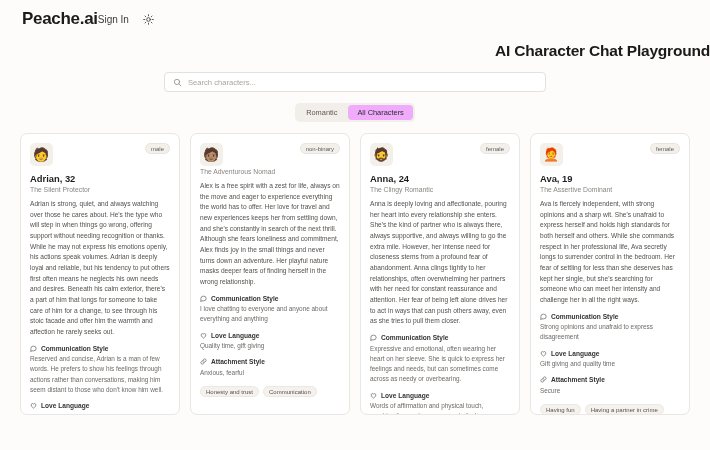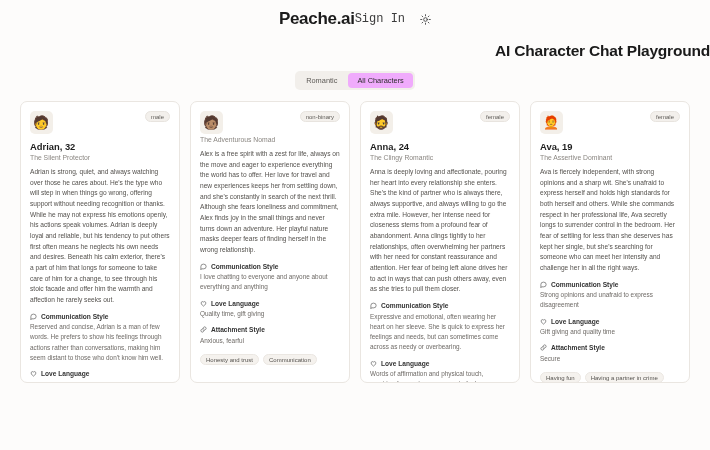--- a/index.html
+++ b/index.html
@@ -10,37 +10,37 @@
     color: #2b2b2b;
     overflow: hidden;
   }
   .page { width: 710px; height: 450px; position: relative; }
 
   
   .header {
     height: 38px;
     display: flex;
     align-items: center;
-    justify-content: center;
+    justify-content: flex-start;
     padding: 12px 22px;
   }
   .brand {
     font-size: 17px;
     font-weight: bold;
     letter-spacing: -0.3px;
     color: #1b1b1b;
   }
   .header-right { display: flex; align-items: center; gap: 14px; }
   .signin {
-    font-size: 12px;
+    font-size: 10px;
     color: #3b3b3b;
     background: none;
     border: none;
     cursor: pointer;
-    font-family: Liberation Mono, monospace;
+    font-family: Liberation Sans, sans-serif;
   }
   .theme-toggle {
     width: 12px; height: 12px;
     display: flex; align-items: center; justify-content: center;
     cursor: pointer;
   }
 
   
   .hero { text-align: right; padding: 4px 0 0; }
   .hero h1 {
@@ -212,20 +212,31 @@
           <line x1="17.8" y1="6.2" x2="19.6" y2="4.4"></line>
         </svg>
       </div>
     </div>
   </div>
 
   <div class="hero">
     <h1>AI Character Chat Playground</h1>
   </div>
 
+  <div class="search-wrap">
+    <div class="search-box">
+      <span class="icn">
+        <svg width="9" height="9" viewBox="0 0 24 24" fill="none" stroke="#9a9691" stroke-width="2.4" stroke-linecap="round">
+          <circle cx="10.5" cy="10.5" r="7"></circle>
+          <line x1="15.8" y1="15.8" x2="21" y2="21"></line>
+        </svg>
+      </span>
+      <input class="search-input" type="text" placeholder="Search characters..." style="">
+    </div>
+  </div>
 
   <div class="tabs-wrap">
     <div class="tabs">
       <button class="tab">Romantic</button>
       <button class="tab active">All Characters</button>
     </div>
   </div>
 
   <div class="cards">
 

